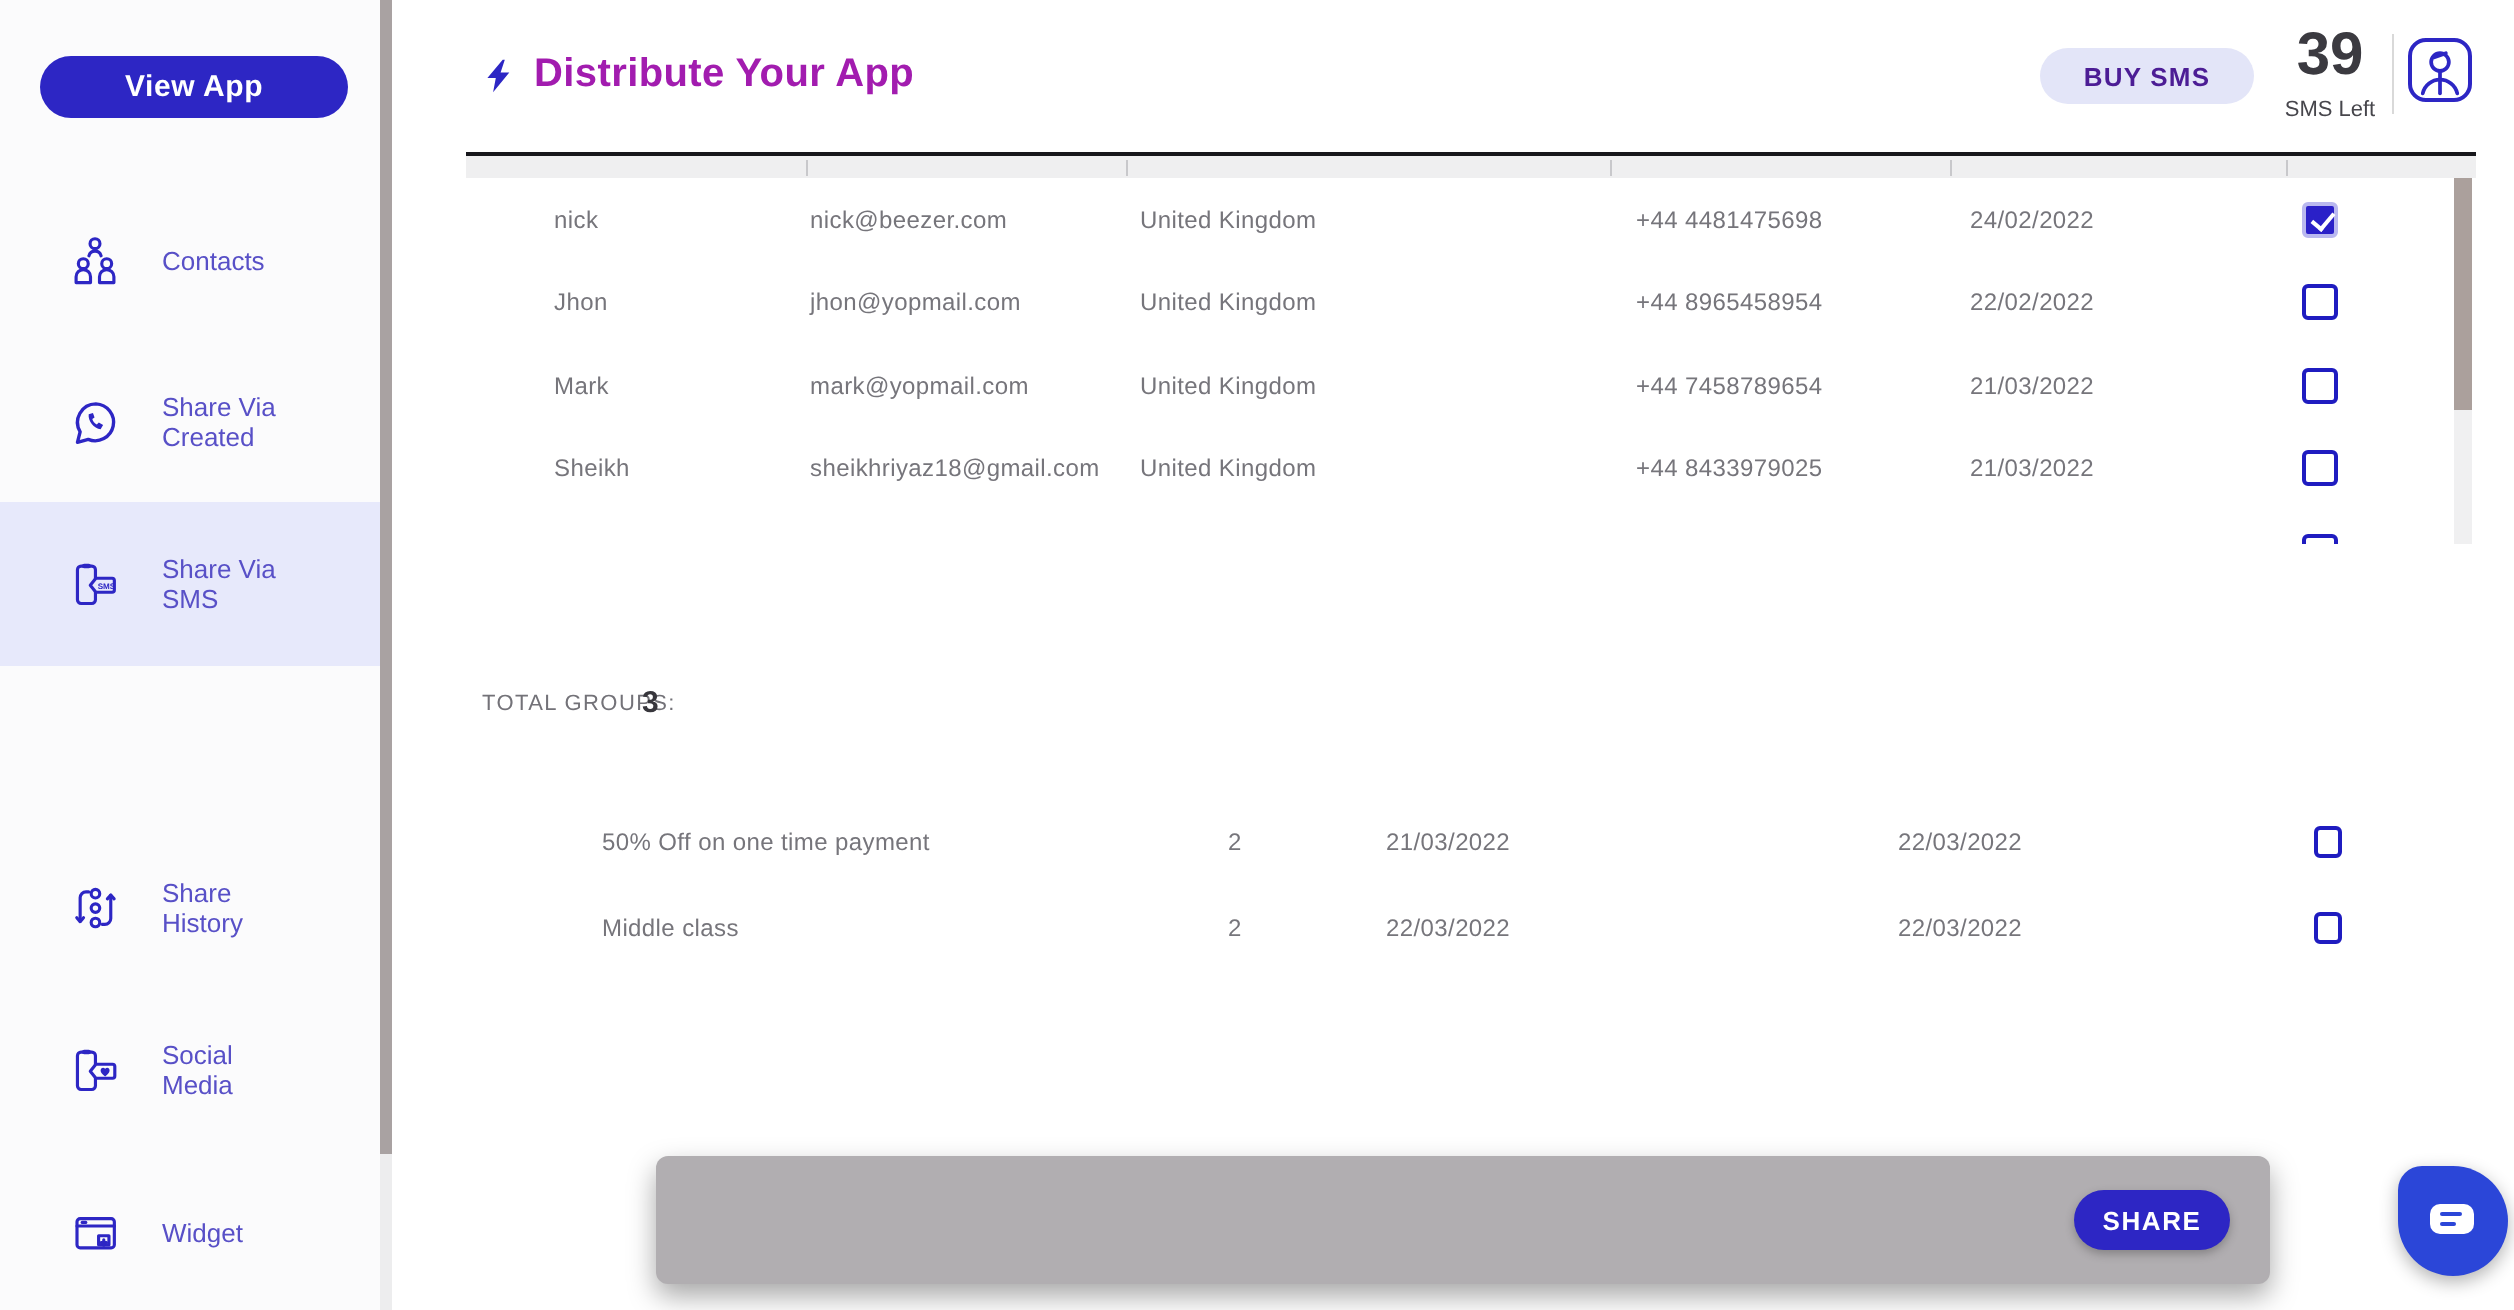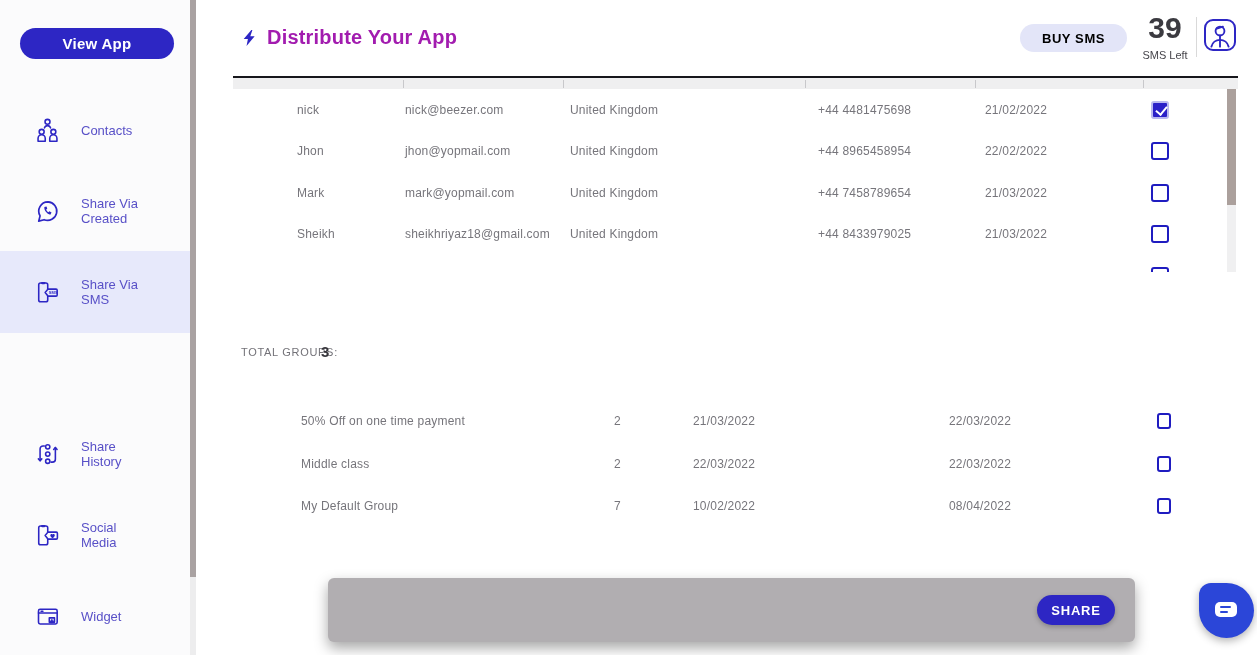--- a/index.html
+++ b/index.html
@@ -16,39 +16,39 @@
   .nav-item.selected { background:#e7e9fb; }
   .nav-item .nav-label { font-size:13px; line-height:15px; color:#5850c7; max-width:72px; }
   .nav-item svg { flex:0 0 auto; }
   .side-scroll { position:absolute; left:190px; top:0; width:6px; height:655px; background:#ededee; }
   .side-scroll-thumb { position:absolute; left:0; top:0; width:6px; height:577px; background:#a9a2a2; }
 
   
   .bolt { position:absolute; left:241px; top:27px; }
   .page-title { position:absolute; left:267px; top:26px; font-size:20px; font-weight:bold; color:#a21caf; letter-spacing:.2px; }
   .buy-sms { position:absolute; left:1020px; top:24px; width:107px; height:28px; border-radius:15px;
-    background:#e3e5f8; color:#000000; font-size:13px; font-weight:bold; letter-spacing:.6px;
+    background:#e3e5f8; color:#4c1d95; font-size:13px; font-weight:bold; letter-spacing:.6px;
     display:flex; align-items:center; justify-content:center; cursor:pointer; }
   .sms-count { position:absolute; left:1140px; top:11px; width:50px; text-align:center;
     font-size:30px; font-weight:bold; color:#3b3a40; }
   .sms-count-label { position:absolute; left:1138px; top:49px; width:54px; text-align:center;
     font-size:11px; color:#47464c; }
   .header-divider { position:absolute; left:1196px; top:17px; width:1px; height:40px; background:#d9d9d9; }
   .profile-btn { position:absolute; left:1204px; top:19px; width:32px; height:32px; border:2px solid #2d26c4;
     border-radius:9px; overflow:hidden; cursor:pointer; background:#fff; }
 
   
   .ct-topline { position:absolute; left:233px; top:76px; width:1005px; height:2px; background:#17171c; }
   .ct-headsliver { position:absolute; left:233px; top:78px; width:1005px; height:11px; background:#efeff0; }
   .ct-headsliver .tick { position:absolute; top:2px; width:1px; height:8px; background:#c8c8cb; }
   .ct-viewport { position:absolute; left:233px; top:89px; width:994px; height:183px; overflow:hidden; background:#fff; }
   .c-row { position:relative; height:41.5px; }
   .c-row .cell { position:absolute; top:50%; transform:translateY(-50%);
     font-size:12px; color:#76757b; letter-spacing:.2px; white-space:nowrap; }
-  .c-name { left:24px;padding-left:40px; } .c-email { left:172px; } .c-country { left:337px; }
+  .c-name { left:4px;padding-left:40px; } .c-email { left:172px; } .c-country { left:337px; }
   .c-phone { left:585px; } .c-date { left:752px; }
   .c-check { position:absolute; left:918px; top:50%; transform:translateY(-50%); }
 
   .checkbox { display:block; width:18px; height:18px; border:2.5px solid #1f1cc0; border-radius:3px;
     background:#fff; position:relative; cursor:pointer; }
   .checkbox.checked { background:#2a20c8; border-color:#b9b8ef; }
   .checkbox.checked::after { content:""; position:absolute; left:4.5px; top:1px; width:5px; height:9px;
     border:solid #fff; border-width:0 2.5px 2.5px 0; transform:rotate(40deg); }
   .checkbox.small { width:14px; height:16px; border-width:2px; border-color:#1f1cc0; }
 
@@ -196,21 +196,21 @@
     <span class="tick" style="left:910px"></span>
   </div>
 
   <div class="ct-viewport">
 
       <div class="c-row">
         <span class="cell c-name">nick</span>
         <span class="cell c-email">nick@beezer.com</span>
         <span class="cell c-country">United Kingdom</span>
         <span class="cell c-phone">+44 4481475698</span>
-        <span class="cell c-date">21/02/2022</span>
+        <span class="cell c-date">24/02/2022</span>
         <span class="c-check">
           <span class="checkbox checked"></span>
         </span>
       </div>
 
       <div class="c-row">
         <span class="cell c-name">Jhon</span>
         <span class="cell c-email">jhon@yopmail.com</span>
         <span class="cell c-country">United Kingdom</span>
         <span class="cell c-phone">+44 8965458954</span>
@@ -272,29 +272,20 @@
       <div class="g-row">
         <span class="cell g-name">Middle class</span>
         <span class="cell g-users">2</span>
         <span class="cell g-created">22/03/2022</span>
         <span class="cell g-updated">22/03/2022</span>
         <span class="g-check">
           <span class="checkbox small"></span>
         </span>
       </div>
 
-      <div class="g-row">
-        <span class="cell g-name">My Default Group</span>
-        <span class="cell g-users">7</span>
-        <span class="cell g-created">10/02/2022</span>
-        <span class="cell g-updated">08/04/2022</span>
-        <span class="g-check">
-          <span class="checkbox small"></span>
-        </span>
-      </div>
 
   </div>
 
   <div class="sel-bar">
     <div class="share-btn">SHARE</div>
   </div>
 
   <div class="chat-fab">
     <div class="chat-bubble">
       <span class="line line1"></span>

